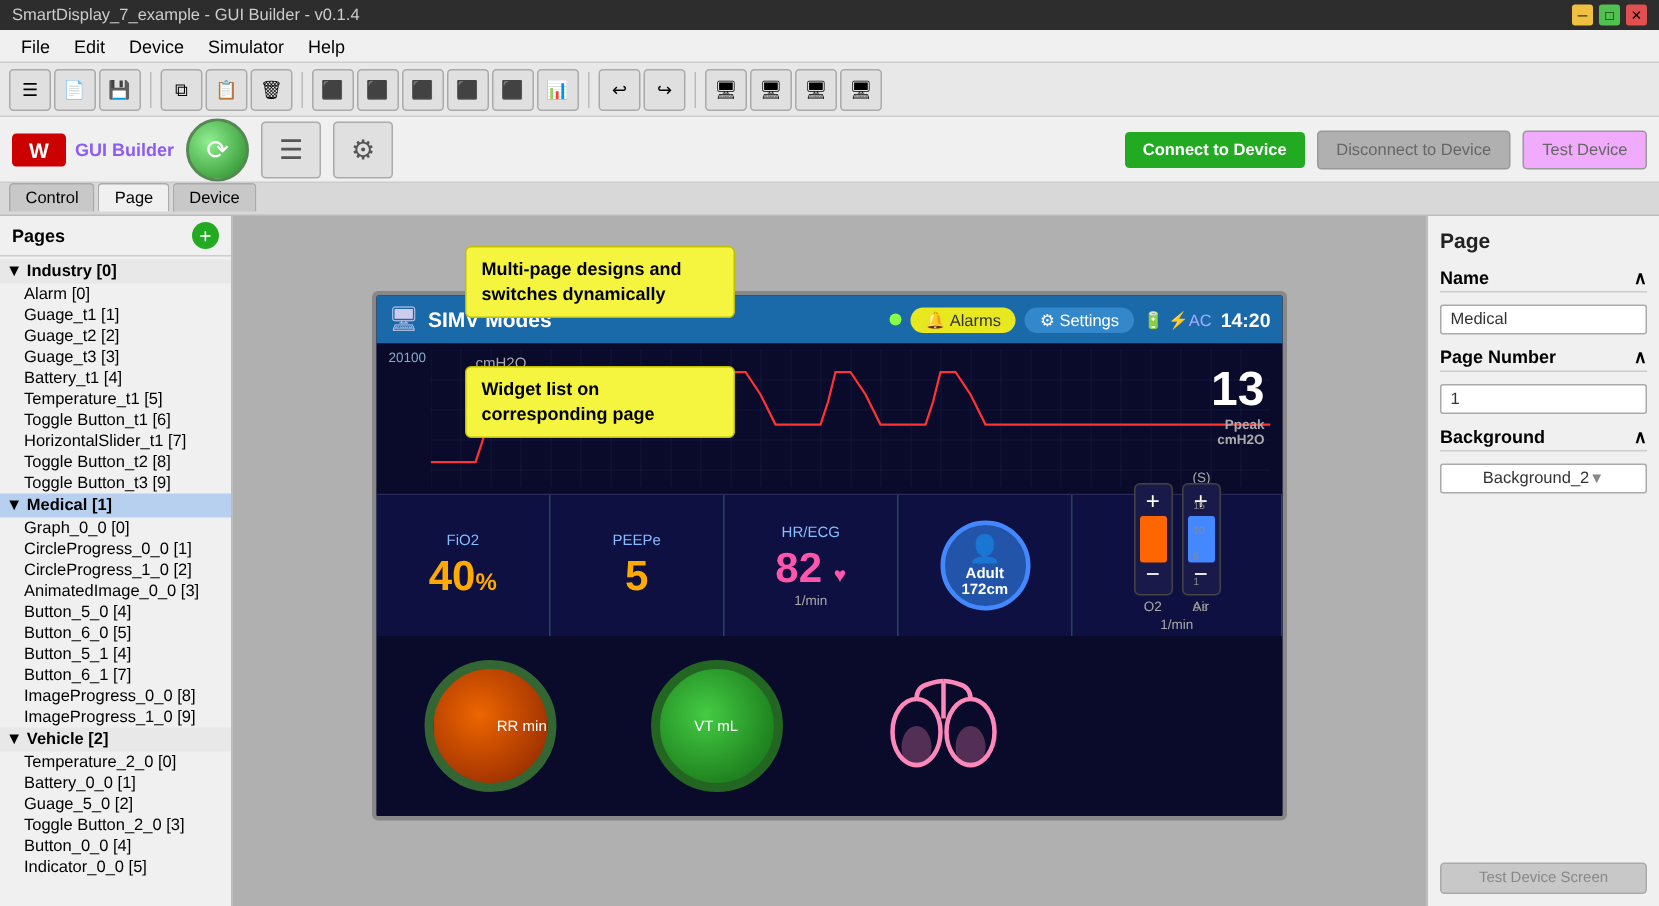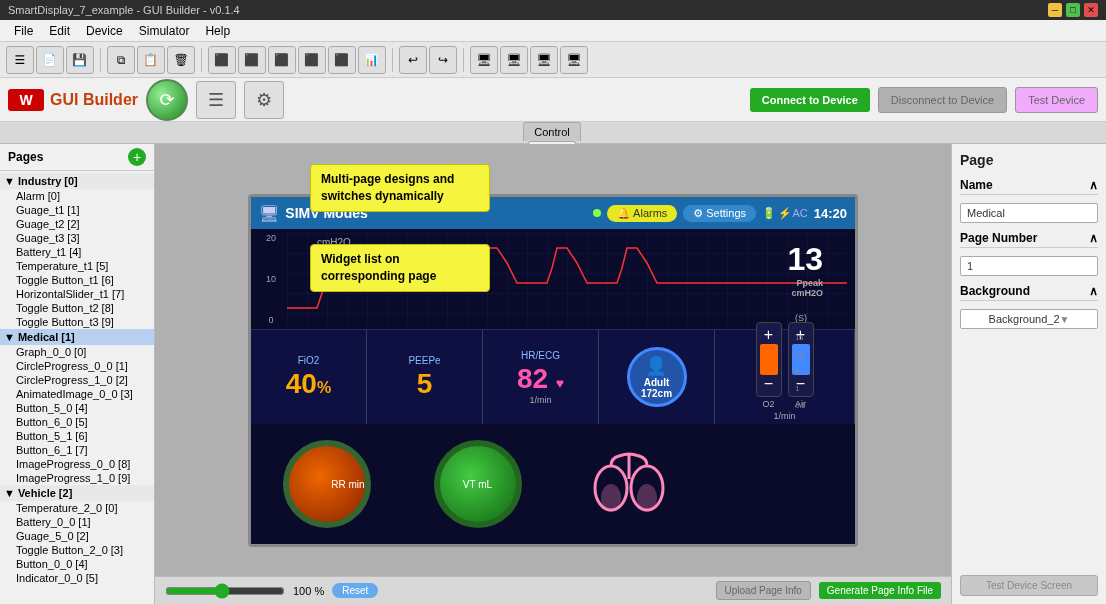--- a/index.html
+++ b/index.html
@@ -61,21 +61,21 @@
       display: flex;
       align-items: center;
       height: 44px;
       padding: 0 8px;
       border-bottom: 1px solid #ccc;
       gap: 8px;
     }
     .logo-area { display: flex; align-items: center; gap: 6px; }
     .logo-icon { width: 36px; height: 22px; background: #cc0000; border-radius: 3px; display: flex; align-items: center; justify-content: center; }
     .logo-icon::before { content: "W"; color: white; font-weight: bold; font-size: 14px; }
-    .logo-text { font-size: 16px; font-weight: bold; color: #c2410c; }
+    .logo-text { font-size: 12px; font-weight: bold; color: #8b5cf6; }
     .green-circle-btn {
       width: 42px; height: 42px; border-radius: 50%;
       background: radial-gradient(circle at 35% 35%, #90ee90, #228822);
       border: 2px solid #558855;
       cursor: pointer; display: flex; align-items: center; justify-content: center;
       font-size: 18px; color: white;
     }
     .header-icon-btn {
       width: 40px; height: 38px;
       background: #e0e0e0;
@@ -98,23 +98,22 @@
       padding: 6px 12px; background: #f0abfc; color: #666;
       border: 1px solid #999; border-radius: 3px; cursor: pointer; font-size: 11px;
     }
 
     
     .tab-bar {
       background: #d8d8d8;
       display: flex;
       height: 22px;
       padding: 0 6px;
-      align-items: center;
+      align-items: flex-start;
       border-bottom: 1px solid #bbb;
-      flex-direction: column;
     }
     .tab {
       padding: 3px 10px;
       font-size: 11px;
       background: #c8c8c8;
       border: 1px solid #aaa;
       border-bottom: none;
       cursor: pointer;
       border-radius: 3px 3px 0 0;
       margin-right: 2px;
@@ -223,23 +222,23 @@
     .time-display { color: white; font-size: 13px; font-weight: bold; }
 
     
     .waveform-area {
       background: #0a0a2a;
       height: 100px;
       position: relative;
       padding: 4px 8px;
       display: flex;
     }
-    .waveform-labels { display: flex; flex-direction: column; justify-content: space-between; font-size: 9px; color: #88aacc; padding-right: 4px; width: 28px; align-items: center; }
+    .waveform-labels { display: flex; flex-direction: row; justify-content: space-between; font-size: 9px; color: #88aacc; padding-right: 4px; width: 28px; }
     .waveform-canvas { flex: 1; position: relative; overflow: hidden; }
-    .peak-value { position: absolute; right: 24px; top: 8px; color: white; font-size: 32px; font-weight: bold; text-align: right; margin-left: 33px; }
+    .peak-value { position: absolute; right: 4px; top: 8px; color: white; font-size: 32px; font-weight: bold; text-align: right; margin-left: 33px; }
     .peak-label { font-size: 9px; color: #aaa; text-align: right; }
     .cmh2o-label { position: absolute; top: 4px; left: 30px; color: #aaa; font-size: 10px; }
     .waveform-s-label { position: absolute; bottom: 2px; right: 40px; color: #aaa; font-size: 9px; }
 
     
     .data-row {
       display: flex;
       background: #0d1040;
       border-top: 1px solid #2a2a5a;
       height: 95px;
@@ -417,21 +416,21 @@
       <div class="tree-item"><span>Toggle Button_t2 [8]</span></div>
       <div class="tree-item"><span>Toggle Button_t3 [9]</span></div>
 
       <div class="tree-group-header selected">▼ <span>Medical [1]</span></div>
       <div class="tree-item"><span>Graph_0_0 [0]</span></div>
       <div class="tree-item"><span>CircleProgress_0_0 [1]</span></div>
       <div class="tree-item"><span>CircleProgress_1_0 [2]</span></div>
       <div class="tree-item"><span>AnimatedImage_0_0 [3]</span></div>
       <div class="tree-item"><span>Button_5_0 [4]</span></div>
       <div class="tree-item"><span>Button_6_0 [5]</span></div>
-      <div class="tree-item"><span>Button_5_1 [6]</span></div>
+      <div class="tree-item"><span>Button_5_1 [4]</span></div>
       <div class="tree-item"><span>Button_6_1 [7]</span></div>
       <div class="tree-item"><span>ImageProgress_0_0 [8]</span></div>
       <div class="tree-item"><span>ImageProgress_1_0 [9]</span></div>
 
       <div class="tree-group-header">▼ <span>Vehicle [2]</span></div>
       <div class="tree-item"><span>Temperature_2_0 [0]</span></div>
       <div class="tree-item"><span>Battery_0_0 [1]</span></div>
       <div class="tree-item"><span>Guage_5_0 [2]</span></div>
       <div class="tree-item"><span>Toggle Button_2_0 [3]</span></div>
       <div class="tree-item"><span>Button_0_0 [4]</span></div>
@@ -578,28 +577,20 @@
             <ellipse cx="22" cy="54" rx="10" ry="14" fill="#ff88bb" opacity="0.3"></ellipse>
             <ellipse cx="58" cy="54" rx="10" ry="14" fill="#ff88bb" opacity="0.3"></ellipse>
           </svg>
         </div>
 
         <div style="flex:1;"></div>
       </div>
 
     </div>
 
-    <div style="position:absolute; bottom:0; left:0; right:0; background:#d8d8d8; border-top:1px solid #bbb; height:28px; display:flex; align-items:center; padding:0 10px; gap:8px;">
-      <input type="range" min="10" max="200" value="100" class="zoom-slider" style="">
-      <span class="zoom-label">100 %</span>
-      <button class="reset-btn">Reset</button>
-      <div style="flex:1;"></div>
-      <button class="upload-info-btn">Upload Page Info</button>
-      <button class="gen-info-btn">Generate Page Info File</button>
-    </div>
 
   </div>
 
   <div class="right-panel">
     <div class="right-panel-title">Page</div>
 
     <div class="prop-section-header">
       <span>Name</span>
       <span>∧</span>
     </div>

